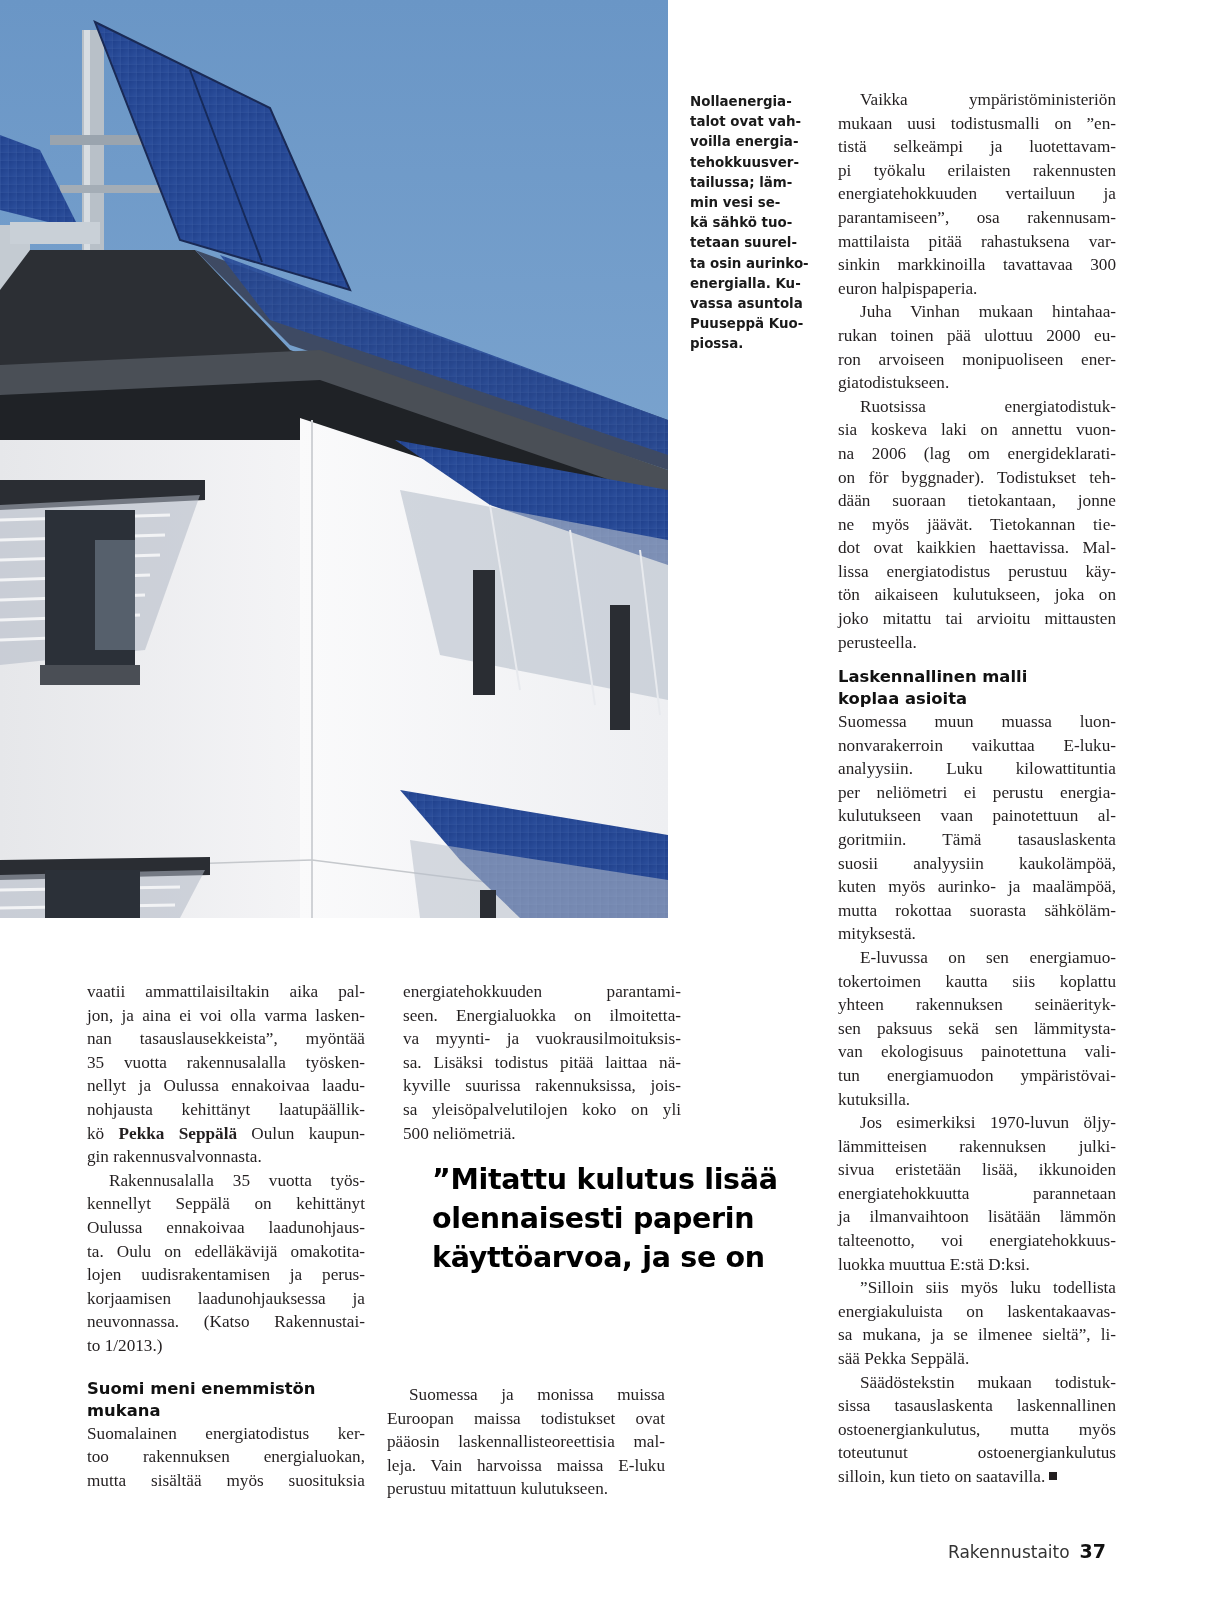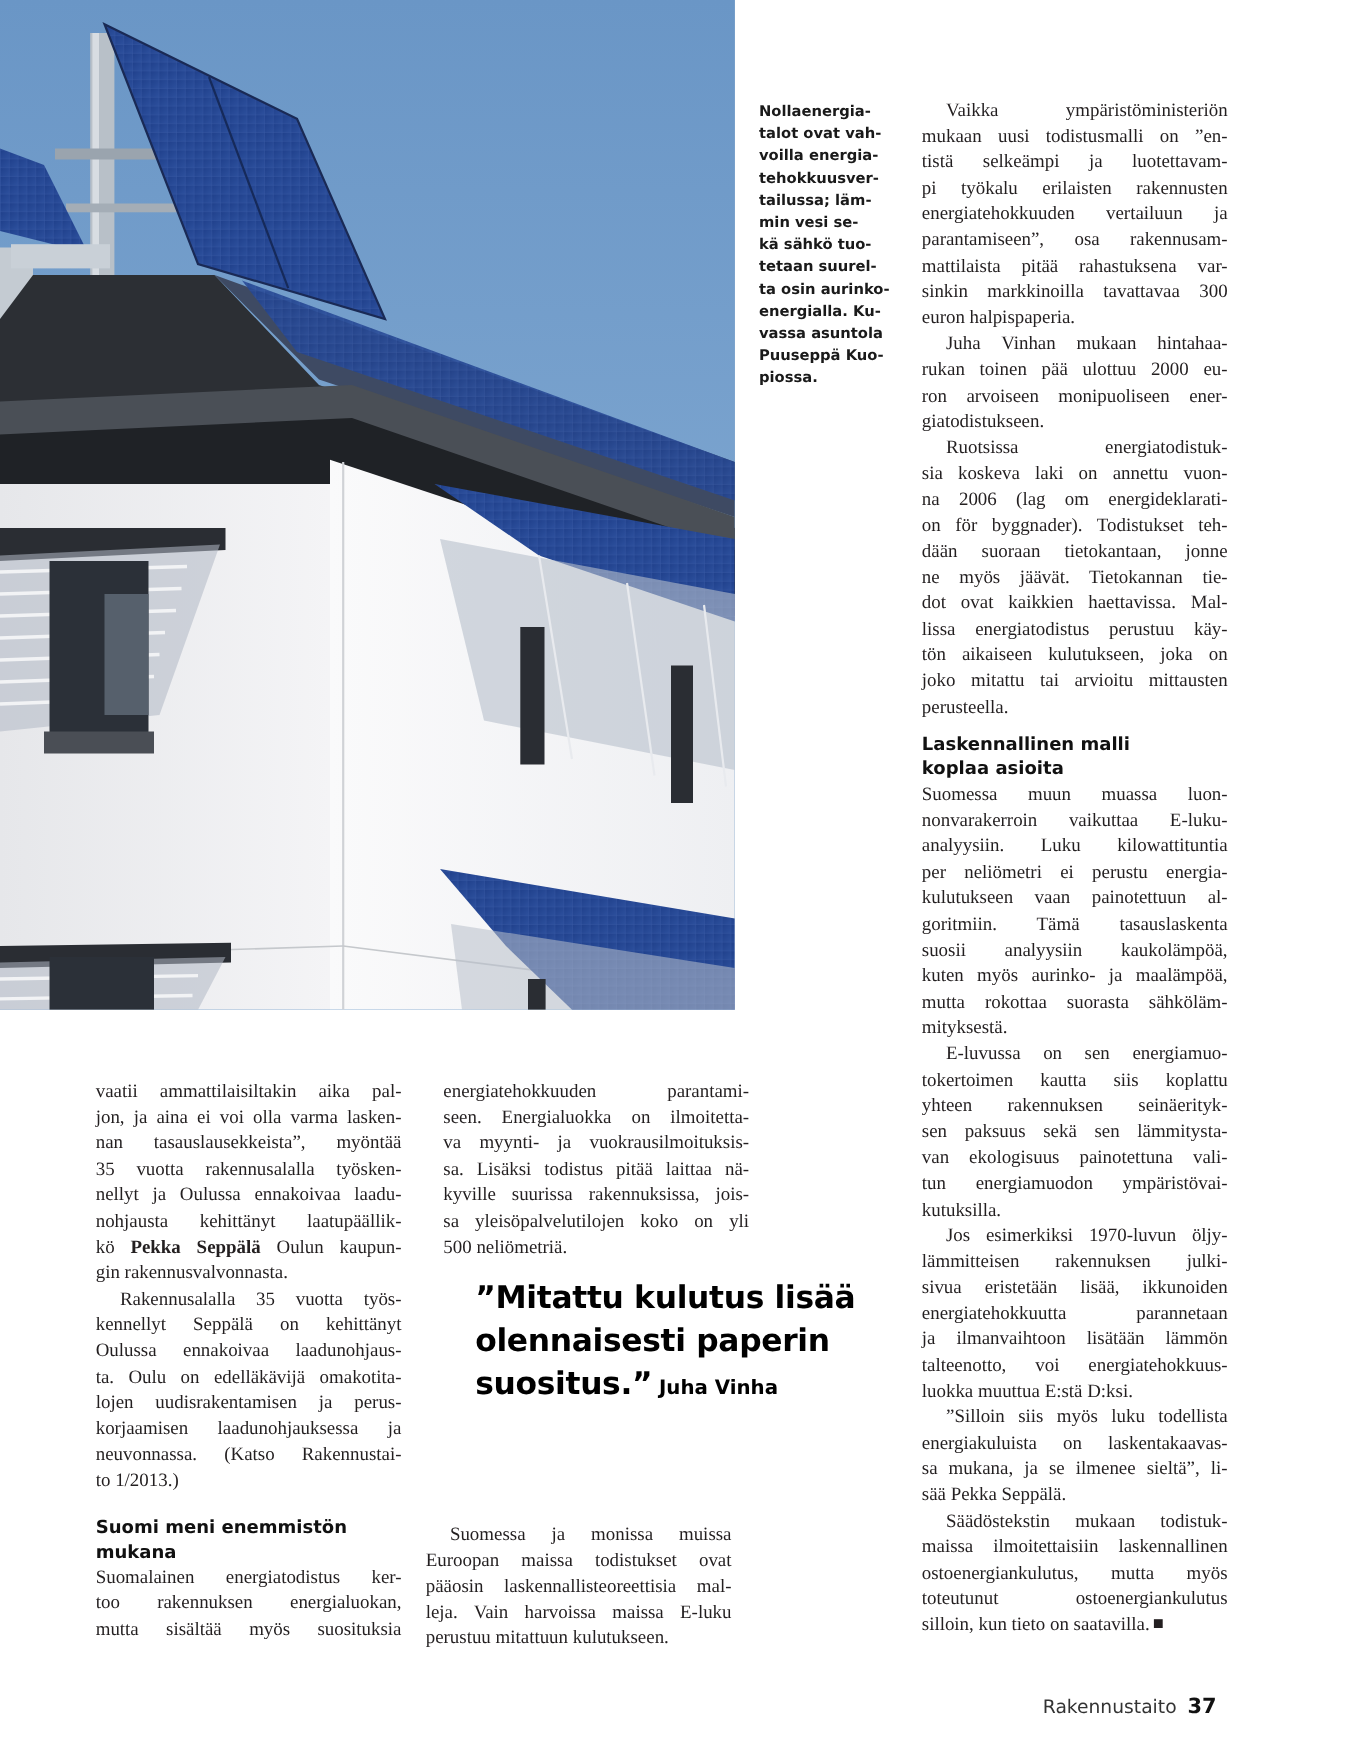--- a/index.html
+++ b/index.html
@@ -181,21 +181,21 @@
   <span class="ln">va myynti- ja vuokrausilmoituksis-</span>
   <span class="ln">sa. Lisäksi todistus pitää laittaa nä-</span>
   <span class="ln">kyville suurissa rakennuksissa, jois-</span>
   <span class="ln">sa yleisöpalvelutilojen koko on yli</span>
   <span class="ln last">500 neliömetriä.</span>
 </div>
 
 <div class="pullquote">
   <span class="ln">”Mitattu kulutus lisää</span>
   <span class="ln">olennaisesti paperin</span>
-  <span class="ln"><span>suositus.”</span><span class="attrib">Juha Vinha</span></span>
+  <span class="ln">käyttöarvoa, ja se on</span>
 </div>
 
 <div class="col col2b">
   <span class="ln indent">Suomessa ja monissa muissa</span>
   <span class="ln">Euroopan maissa todistukset ovat</span>
   <span class="ln">pääosin laskennallisteoreettisia mal-</span>
   <span class="ln">leja. Vain harvoissa maissa E-luku</span>
   <span class="ln last">perustuu mitattuun kulutukseen.</span>
 </div>
 
@@ -251,21 +251,21 @@
   <span class="ln">sivua eristetään lisää, ikkunoiden</span>
   <span class="ln">energiatehokkuutta parannetaan</span>
   <span class="ln">ja ilmanvaihtoon lisätään lämmön</span>
   <span class="ln">talteenotto, voi energiatehokkuus-</span>
   <span class="ln last">luokka muuttua E:stä D:ksi.</span>
   <span class="ln indent">”Silloin siis myös luku todellista</span>
   <span class="ln">energiakuluista on laskentakaavas-</span>
   <span class="ln">sa mukana, ja se ilmenee sieltä”, li-</span>
   <span class="ln last">sää Pekka Seppälä.</span>
   <span class="ln indent">Säädöstekstin mukaan todistuk-</span>
-  <span class="ln">maissa ilmoitettaisiin laskennallinen</span>
+  <span class="ln">sissa tasauslaskenta laskennallinen</span>
   <span class="ln">ostoenergiankulutus, mutta myös</span>
   <span class="ln">toteutunut ostoenergiankulutus</span>
   <span class="ln last"><span>silloin, kun tieto on saatavilla.</span><span class="endmark"></span></span>
 </div>
 
 <div class="footer">
   <span>Rakennustaito</span><span class="pnum">37</span>
 </div>
 
 </body></html>

